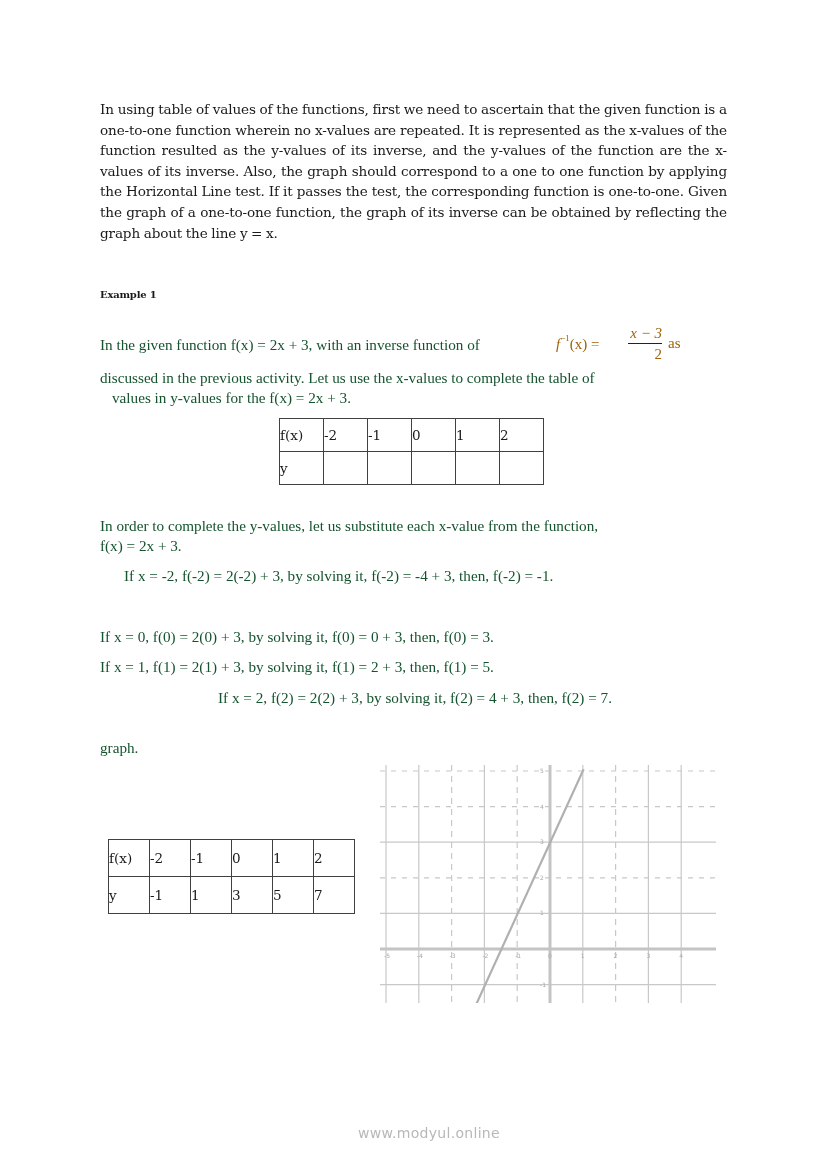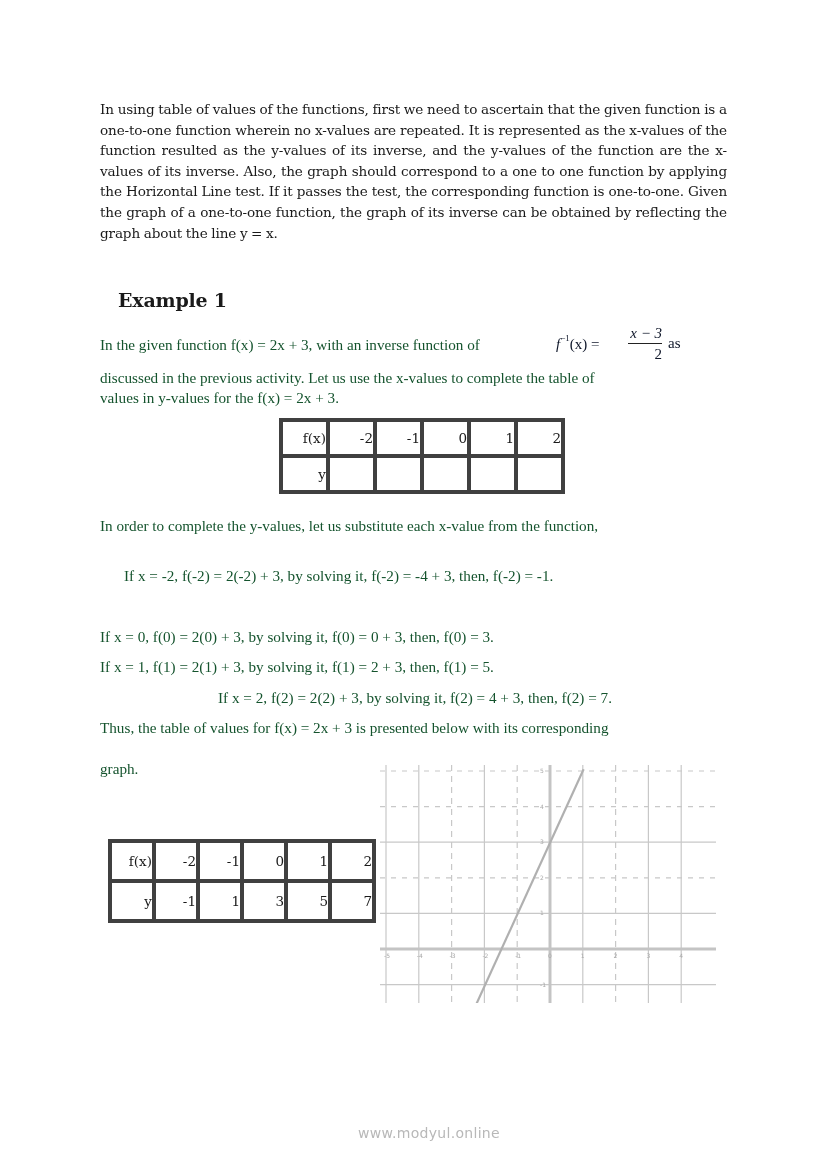--- a/index.html
+++ b/index.html
@@ -6,39 +6,39 @@
   body { width: 826px; height: 1169px; position: relative; overflow: hidden; color: #1a1a1a; }
   .page { position: absolute; left: 0; top: 0; width: 826px; height: 1169px; }
   .para-a {
     position: absolute; left: 100px; top: 99px; width: 627px;
     font-family: "DejaVu Serif", serif; font-size: 13.6px; line-height: 20.6px;
     text-align: justify; letter-spacing: -0.15px; word-spacing: -0.5px;
   }
   .para-a b { font-weight: normal; }
   .heading {
     position: absolute; left: 100px; top: 289px;
-    font-family: "DejaVu Serif", serif; font-weight: bold; font-size: 19px; letter-spacing: -0.2px; margin-left: 18px;
+    font-family: "DejaVu Serif", serif; font-weight: bold; font-size: 10px; letter-spacing: -0.2px;
   }
   .tx {
     position: absolute; left: 100px; width: 630px;
     font-family: "Liberation Serif", serif; font-size: 15.2px; line-height: 20.5px; color: #14532d;
   }
   .formula {
     position: absolute; left: 556px; top: 325px; height: 44px; width: 140px;
-    font-family: "Liberation Serif", serif; font-size: 15px; color: #0f172a;
+    font-family: "Liberation Serif", serif; font-size: 15px; color: #a16207;
   }
   .formula .lhs { position: absolute; left: 0; top: 10px; font-style: italic; }
   .formula .lhs sup { font-size: 9px; font-style: normal; position: relative; top: -2px; }
   .formula .frac { position: absolute; left: 72px; top: 0; width: 34px; text-align: right; }
   .formula .num { display: block; font-style: italic; line-height: 17px; }
   .formula .bar { display: block; height: 1px; background: #222; margin: 1px 0 2px; }
   .formula .den { display: block; line-height: 17px; }
   .formula .as { position: absolute; left: 112px; top: 10px; }
   table.vt { position: absolute; border-collapse: collapse; font-family: "DejaVu Serif", serif; font-size: 13.5px; }
-  table.vt td { border: 4px solid #404040; text-align: right; padding: 0; }
+  table.vt td { border: 1px solid #404040; text-align: left; padding: 0; }
   #tbl1 { left: 279px; top: 418px; }
   #tbl1 td { height: 32px; width: 43px; }
   #tbl1 td.first { width: 43px; }
   #tbl2 { left: 108px; top: 839px; }
   #tbl2 td { height: 36px; width: 40px; }
   .graph { position: absolute; left: 380px; top: 765px; width: 336px; height: 238px; }
   .pnum { position: absolute; left: 0; width: 826px; top: 1101px; text-align: center;
           font-family: "Liberation Serif", serif; font-size: 15px; color: #222; }
   .wm { position: absolute; left: 0; width: 800px; top: 1125px; text-align: center;
         font-family: "DejaVu Sans", sans-serif; font-size: 14px; color: #b8b8b8; letter-spacing: 0.3px; padding-left: 29px; }
@@ -58,21 +58,21 @@
     <span class="lhs"><span>f</span><sup>−1</sup><span style="font-style:normal">(x) =</span></span>
     <span class="frac">
       <span class="num">x − 3</span>
       <span class="bar"></span>
       <span class="den">2</span>
     </span>
     <span class="as">as</span>
   </div>
 
   <div class="tx" style="top:368px;">discussed in the previous activity. Let us use the x-values to complete the table of</div>
-  <div class="tx" style="top:388px;">values in y-values for the f(x) = 2x + 3.</div>
+  <div class="tx" style="top:388px;margin-left:12px;">values in y-values for the f(x) = 2x + 3.</div>
 
   <table class="vt" id="tbl1">
     <tbody>
         <tr>
           <td class="first">f(x)</td>
           <td>-2</td>
           <td>-1</td>
           <td>0</td>
           <td>1</td>
           <td>2</td>
@@ -82,28 +82,28 @@
           <td></td>
           <td></td>
           <td></td>
           <td></td>
           <td></td>
         </tr>
       </tbody>
   </table>
 
   <div class="tx" style="top:516px;">In order to complete the y-values, let us substitute each x-value from the function,</div>
+  <div class="tx" style="top:536px;">f(x) = 2x + 3.</div>
 
   <div class="tx" style="top:566px;margin-left:24px;">If x = -2, f(-2) = 2(-2) + 3, by solving it, f(-2) = -4 + 3, then, f(-2) = -1.</div>
   <div class="tx" style="top:627px;">If x = 0, f(0) = 2(0) + 3, by solving it, f(0) = 0 + 3, then, f(0) = 3.</div>
   <div class="tx" style="top:657px;">If x = 1, f(1) = 2(1) + 3, by solving it, f(1) = 2 + 3, then, f(1) = 5.</div>
   <div class="tx" style="top:688px;text-align:center;">If x = 2, f(2) = 2(2) + 3, by solving it, f(2) = 4 + 3, then, f(2) = 7.</div>
 
-  <div class="tx" style="top:718px;">Thus, the table of values for f(x) = 2x + 3 is presented below with its corresponding</div>
-  <div class="tx" style="top:738px;margin-top:21px;">graph.</div>
+  <div class="tx" style="top:738px;">graph.</div>
 
   <table class="vt" id="tbl2">
     <tbody>
         <tr>
           <td class="first">f(x)</td>
           <td>-2</td>
           <td>-1</td>
           <td>0</td>
           <td>1</td>
           <td>2</td>

